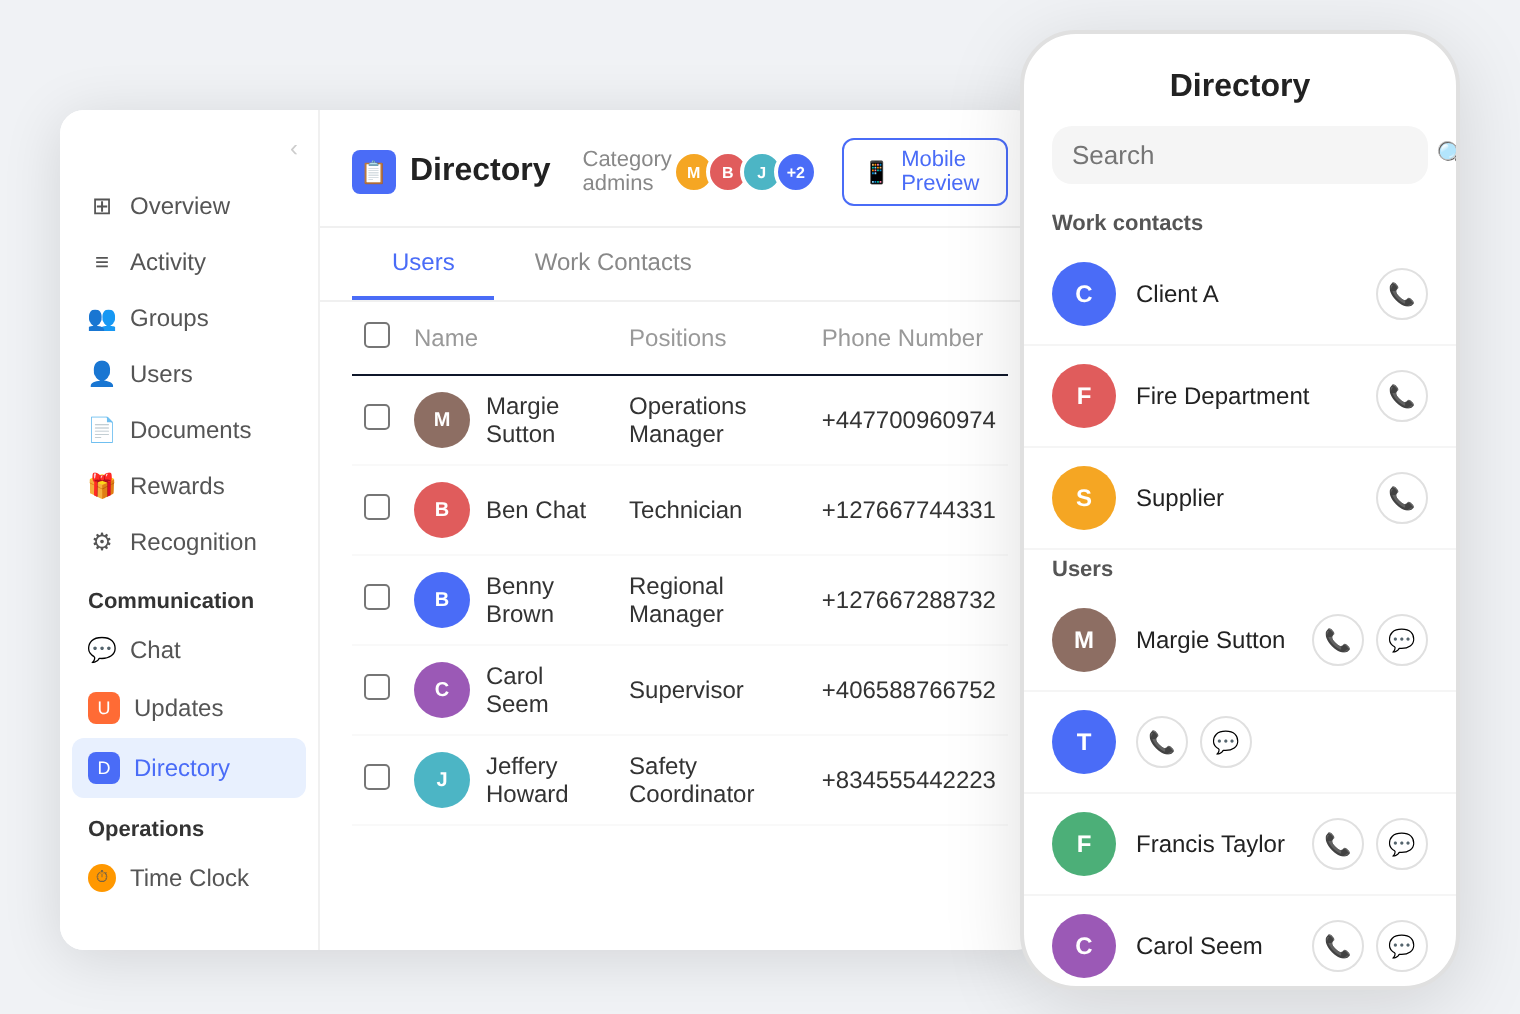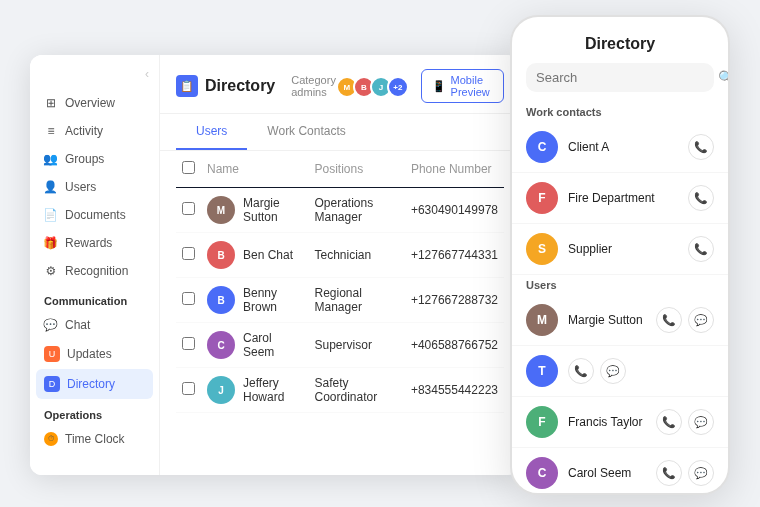--- a/index.html
+++ b/index.html
@@ -127,21 +127,21 @@
       border-radius: 4px;
       display: flex;
       align-items: center;
       justify-content: center;
       color: white;
       font-size: 11px;
     }
 
     .category-admins {
       display: flex;
-      align-items: flex-end;
+      align-items: center;
       gap: 5px;
       font-size: 11px;
       color: #888;
       margin-left: 4px;
     }
 
     .avatar-stack {
       display: flex;
     }
 
@@ -477,21 +477,21 @@
           <tbody id="table-body">
           <tr>
       <td class="checkbox-col"><input type="checkbox" style=""></td>
       <td>
         <div class="user-row">
           <div class="avatar-md bg-brown">M</div>
           <span>Margie Sutton</span>
         </div>
       </td>
       <td>Operations Manager</td>
-      <td>+630490149978</td>
+      <td>+447700960974</td>
     </tr>
               <tr>
       <td class="checkbox-col"><input type="checkbox" style=""></td>
       <td>
         <div class="user-row">
           <div class="avatar-md bg-red">B</div>
           <span>Ben Chat</span>
         </div>
       </td>
       <td>Technician</td>

